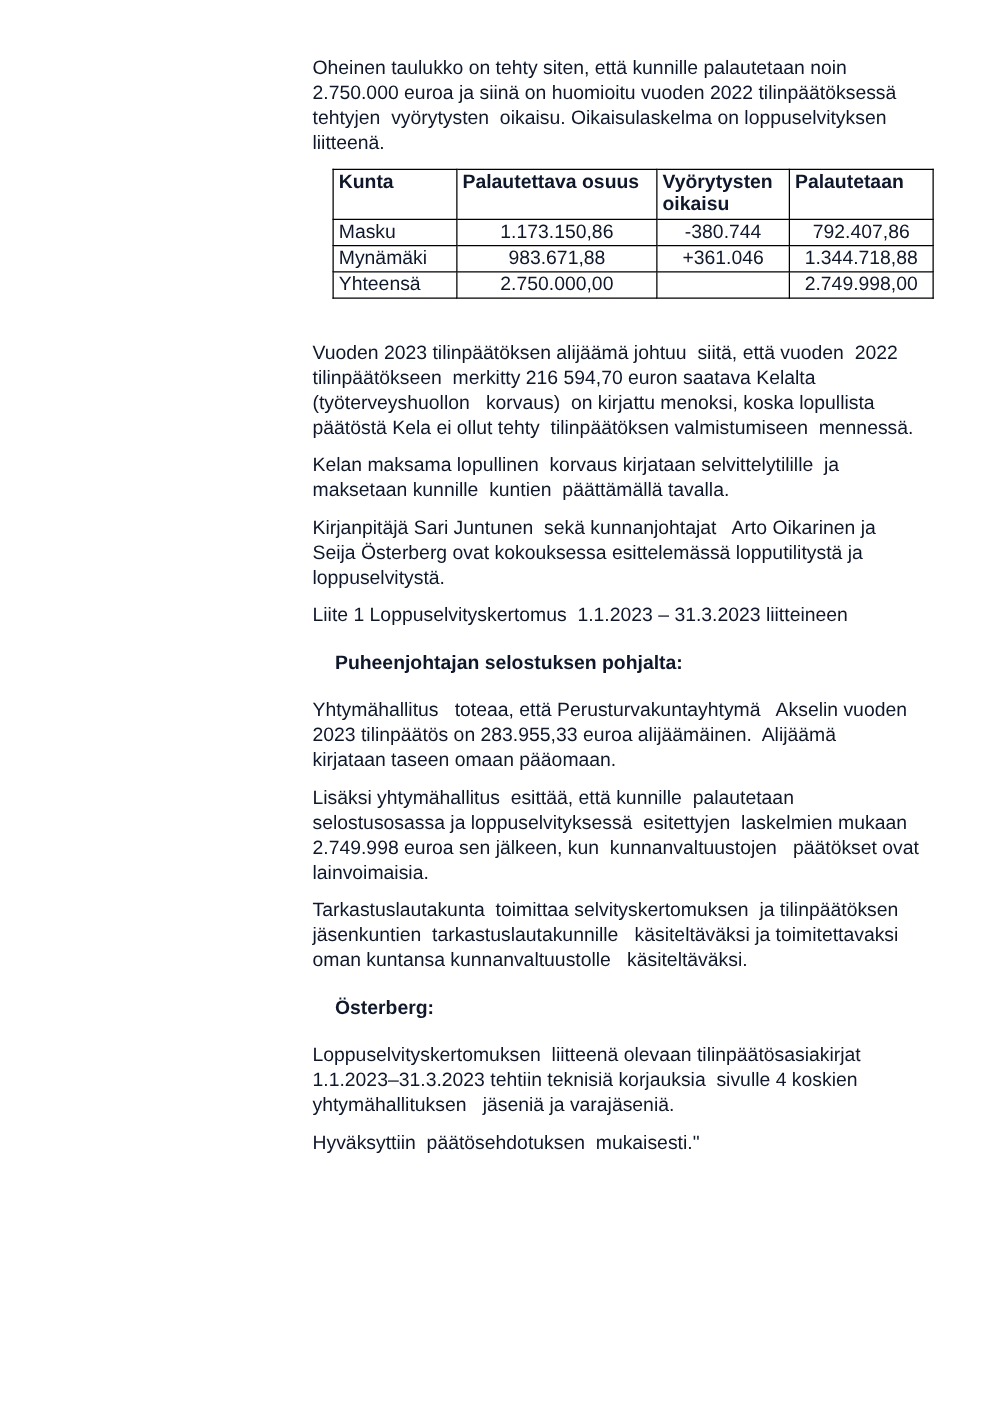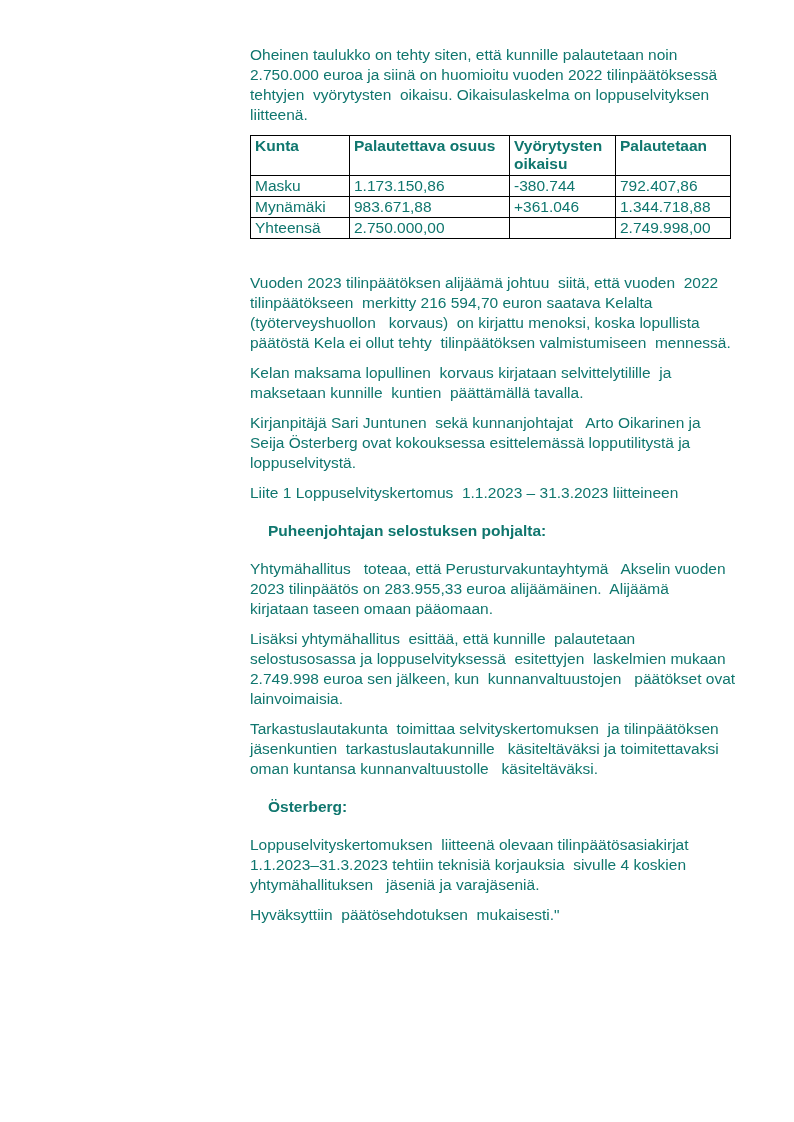--- a/index.html
+++ b/index.html
@@ -7,21 +7,21 @@
     padding: 0;
     background: #ffffff;
   }
   .page {
     position: relative;
     width: 794px;
     height: 1122px;
     background: #ffffff;
     overflow: hidden;
     font-family: "Liberation Sans", sans-serif;
-    color: #0f766e;
+    color: #0f172a;
   }
   .content {
     position: absolute;
     left: 250px;
     top: 45px;
     width: 540px;
     font-size: 15.5px;
     line-height: 20px;
   }
   .para {
@@ -29,41 +29,41 @@
     white-space: pre-wrap;
     max-width: 500px;
   }
   .hd {
     margin: 18px;
     font-weight: bold;
     white-space: pre-wrap;
   }
   table.tbl {
     border-collapse: collapse;
-    margin: 4px 0 34px 0;
+    margin: 4px 0 34px 16px;
     table-layout: fixed;
     font-size: 15.5px;
     line-height: 18px;
     padding-left: 28px;
   }
   table.tbl th, table.tbl td {
     border: 1px solid #000000;
     padding: 1px 4px;
     overflow: hidden;
   }
   table.tbl th {
     text-align: left;
     vertical-align: top;
     font-weight: bold;
     height: 37px;
   }
   table.tbl td {
     height: 17px;
   }
-  td.num { text-align: left; }
+  td.num { text-align: center; }
   .c1 { width: 90px; }
   .c2 { width: 151px; }
   .c3 { width: 97px; }
   .c4 { width: 106px; }
 </style>
 </head>
 <body>
 
 <div class="page">
   <div class="content">

